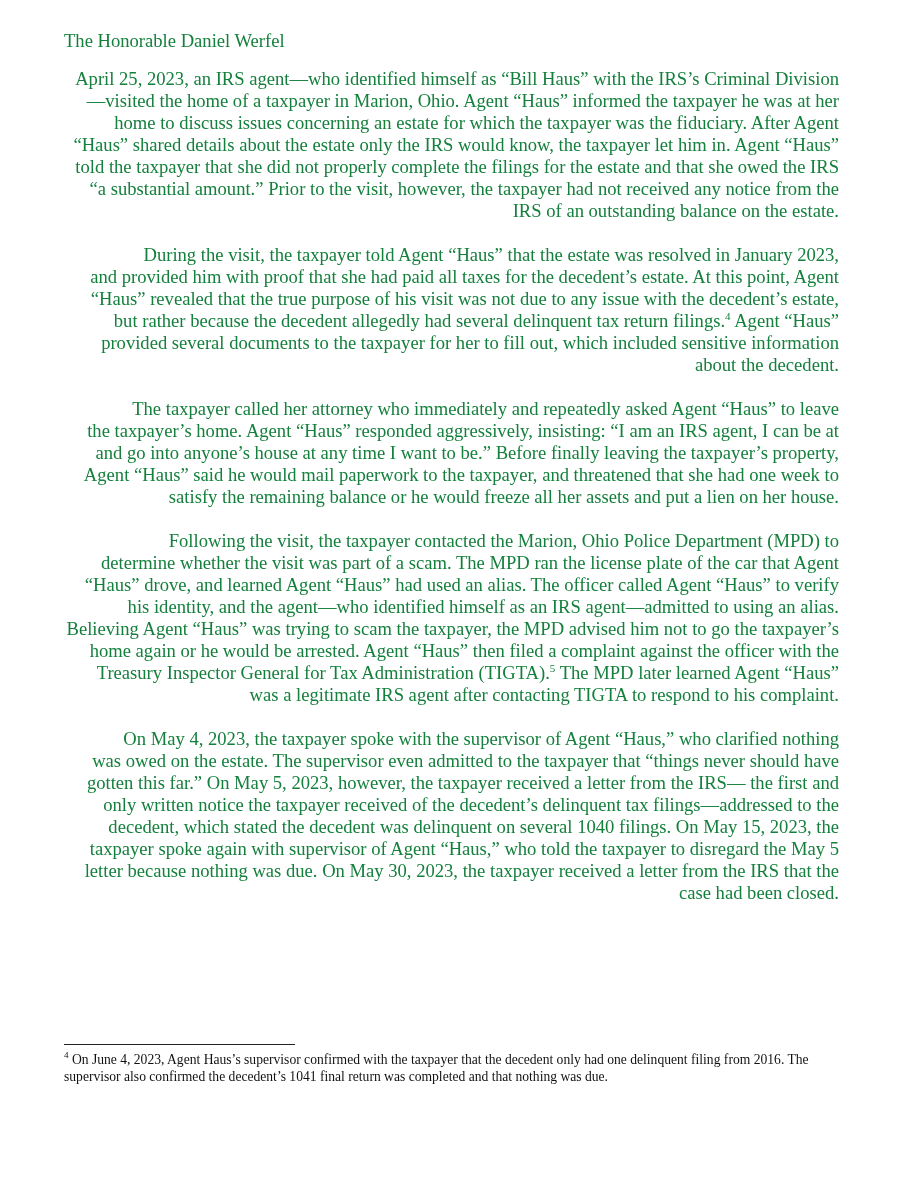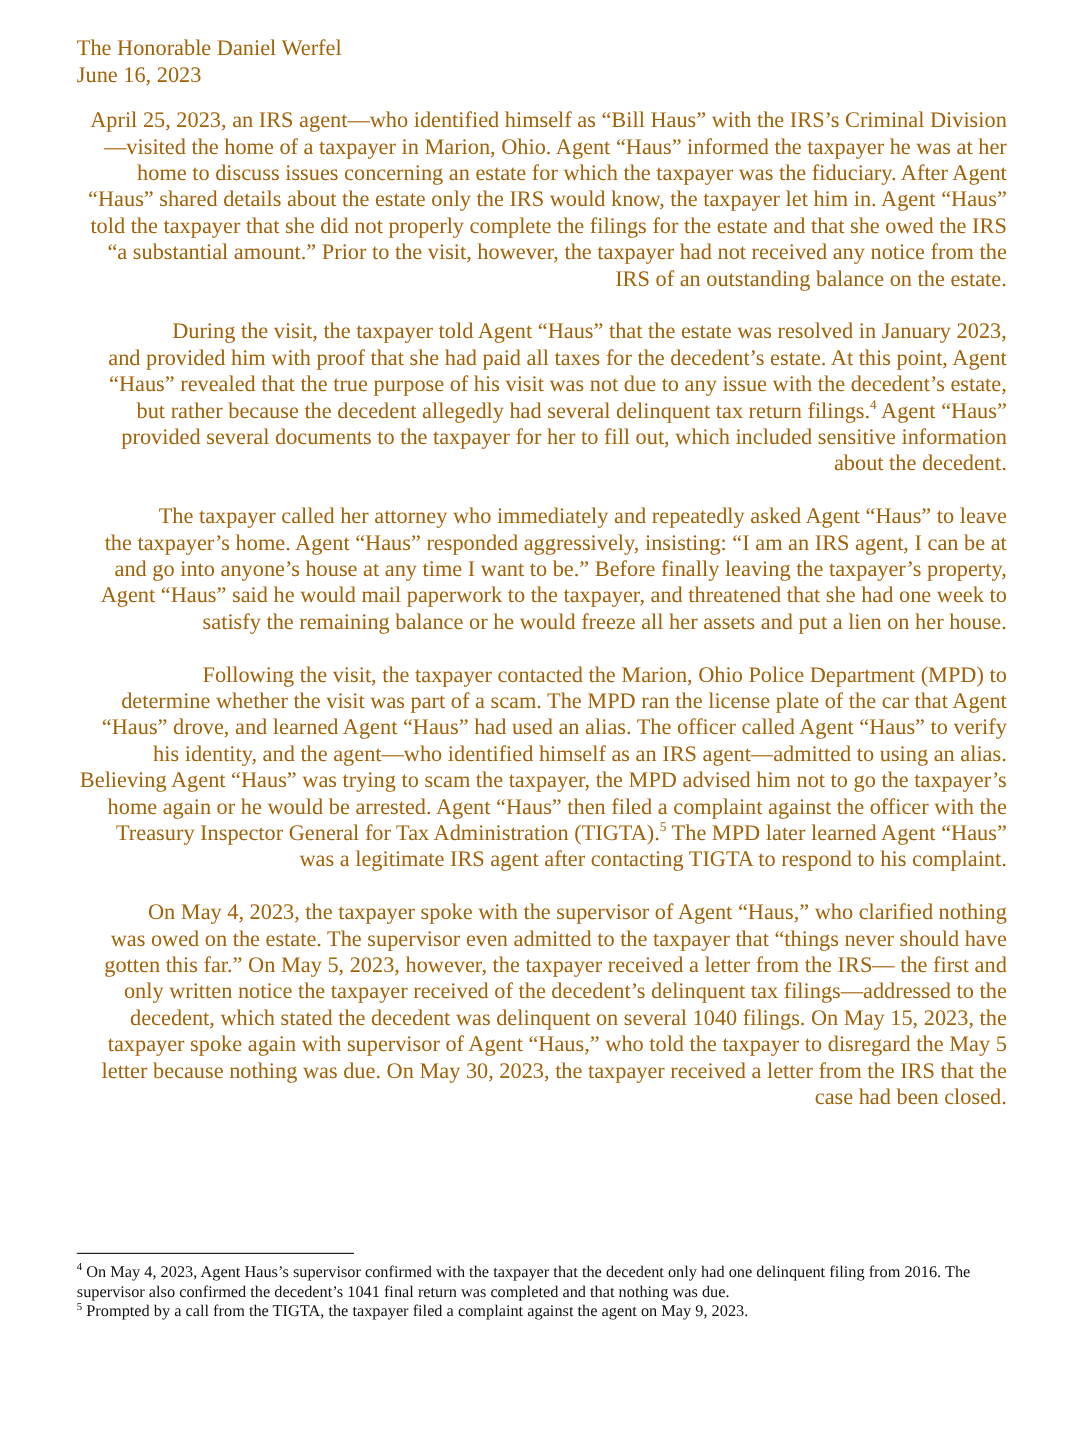--- a/index.html
+++ b/index.html
@@ -1,52 +1,50 @@
 <!DOCTYPE html>
 <html><head>
 <meta charset="utf-8">
 <style>
   html, body { margin: 0; padding: 0; background: #ffffff; }
   body { width: 901px; height: 1200px; position: relative; overflow: hidden; }
   .page {
     position: absolute; left: 64px; top: 30px; width: 775px;
     font-family: "Liberation Serif", "DejaVu Serif", serif;
-    color: #a16207; font-size: 18.6px; line-height: 22px;
+    color: #15803d; font-size: 18.6px; line-height: 22px;
   }
   .header-line { display: block; }
   .header { margin-bottom: 16px; }
   p { margin: 0 0 22px 0; text-align: right; }
   p.indent { text-indent: 58px; font-family: Liberation Serif, serif; }
   sup { font-size: 11px; line-height: 0; vertical-align: super; }
   .rule { position: absolute; left: 64px; top: 1044px; width: 231px; height: 1px; background: #222; }
   .footnotes {
     position: absolute; left: 64px; top: 1052px; width: 775px;
     font-family: "Liberation Serif", "DejaVu Serif", serif;
     font-size: 13.6px; line-height: 16.6px; color: #111;
   }
   .fn sup { font-size: 9px; }
 </style>
 </head>
 <body>
 
 <div class="page">
   <div class="header">
     <span class="header-line">The Honorable Daniel Werfel</span>
-    <span class="header-line">June 16, 2023</span>
   </div>
 
   <p><span>April 25, 2023, an IRS agent—who identified himself as “Bill Haus” with the IRS’s Criminal Division—visited the home of a taxpayer in Marion, Ohio. Agent “Haus” informed the taxpayer he was at her home to discuss issues concerning an estate for which the taxpayer was the fiduciary. After Agent “Haus” shared details about the estate only the IRS would know, the taxpayer let him in. Agent “Haus” told the taxpayer that she did not properly complete the filings for the estate and that she owed the IRS “a substantial amount.” Prior to the visit, however, the taxpayer had not received any notice from the IRS of an outstanding balance on the estate.</span></p>
 
   <p class="indent"><span>During the visit, the taxpayer told Agent “Haus” that the estate was resolved in January 2023, and provided him with proof that she had paid all taxes for the decedent’s estate. At this point, Agent “Haus” revealed that the true purpose of his visit was not due to any issue with the decedent’s estate, but rather because the decedent allegedly had several delinquent tax return filings.</span><sup>4</sup><span> Agent “Haus” provided several documents to the taxpayer for her to fill out, which included sensitive information about the decedent.</span></p>
 
   <p class="indent"><span>The taxpayer called her attorney who immediately and repeatedly asked Agent “Haus” to leave the taxpayer’s home. Agent “Haus” responded aggressively, insisting: “I am an IRS agent, I can be at and go into anyone’s house at any time I want to be.” Before finally leaving the taxpayer’s property, Agent “Haus” said he would mail paperwork to the taxpayer, and threatened that she had one week to satisfy the remaining balance or he would freeze all her assets and put a lien on her house.</span></p>
 
   <p class="indent"><span>Following the visit, the taxpayer contacted the Marion, Ohio Police Department (MPD) to determine whether the visit was part of a scam. The MPD ran the license plate of the car that Agent “Haus” drove, and learned Agent “Haus” had used an alias. The officer called Agent “Haus” to verify his identity, and the agent—who identified himself as an IRS agent—admitted to using an alias. Believing Agent “Haus” was trying to scam the taxpayer, the MPD advised him not to go the taxpayer’s home again or he would be arrested. Agent “Haus” then filed a complaint against the officer with the Treasury Inspector General for Tax Administration (TIGTA).</span><sup>5</sup><span> The MPD later learned Agent “Haus” was a legitimate IRS agent after contacting TIGTA to respond to his complaint.</span></p>
 
   <p class="indent"><span>On May 4, 2023, the taxpayer spoke with the supervisor of Agent “Haus,” who clarified nothing was owed on the estate. The supervisor even admitted to the taxpayer that “things never should have gotten this far.” On May 5, 2023, however, the taxpayer received a letter from the IRS— the first and only written notice the taxpayer received of the decedent’s delinquent tax filings—addressed to the decedent, which stated the decedent was delinquent on several 1040 filings. On May 15, 2023, the taxpayer spoke again with supervisor of Agent “Haus,” who told the taxpayer to disregard the May 5 letter because nothing was due. On May 30, 2023, the taxpayer received a letter from the IRS that the case had been closed.</span></p>
 </div>
 
 <div class="rule"></div>
 
 <div class="footnotes">
-  <div class="fn"><sup>4</sup><span> On May 4, 2023, Agent Haus’s supervisor confirmed with the taxpayer that the decedent only had one delinquent filing from 2016. The supervisor also confirmed the decedent’s 1041 final return was completed and that nothing was due.</span></div>
-  <div class="fn"><sup>5</sup><span> Prompted by a call from the TIGTA, the taxpayer filed a complaint against the agent on May 9, 2023.</span></div>
+  <div class="fn"><sup>4</sup><span> On June 4, 2023, Agent Haus’s supervisor confirmed with the taxpayer that the decedent only had one delinquent filing from 2016. The supervisor also confirmed the decedent’s 1041 final return was completed and that nothing was due.</span></div>
 </div>
 
 </body></html>

